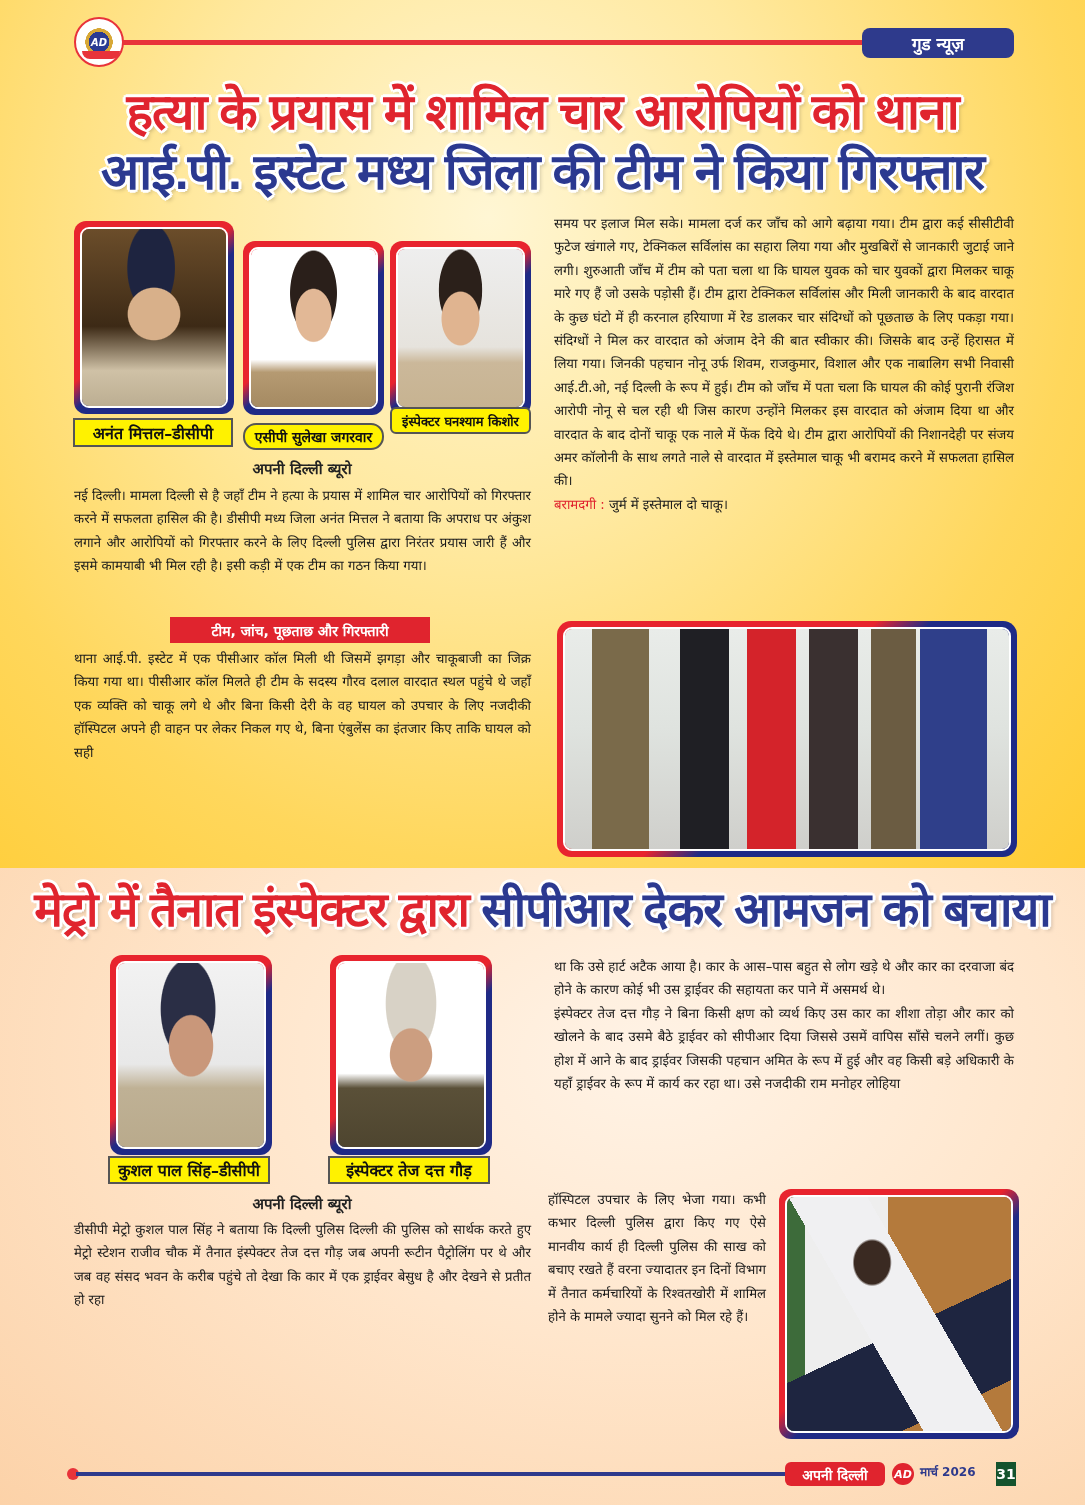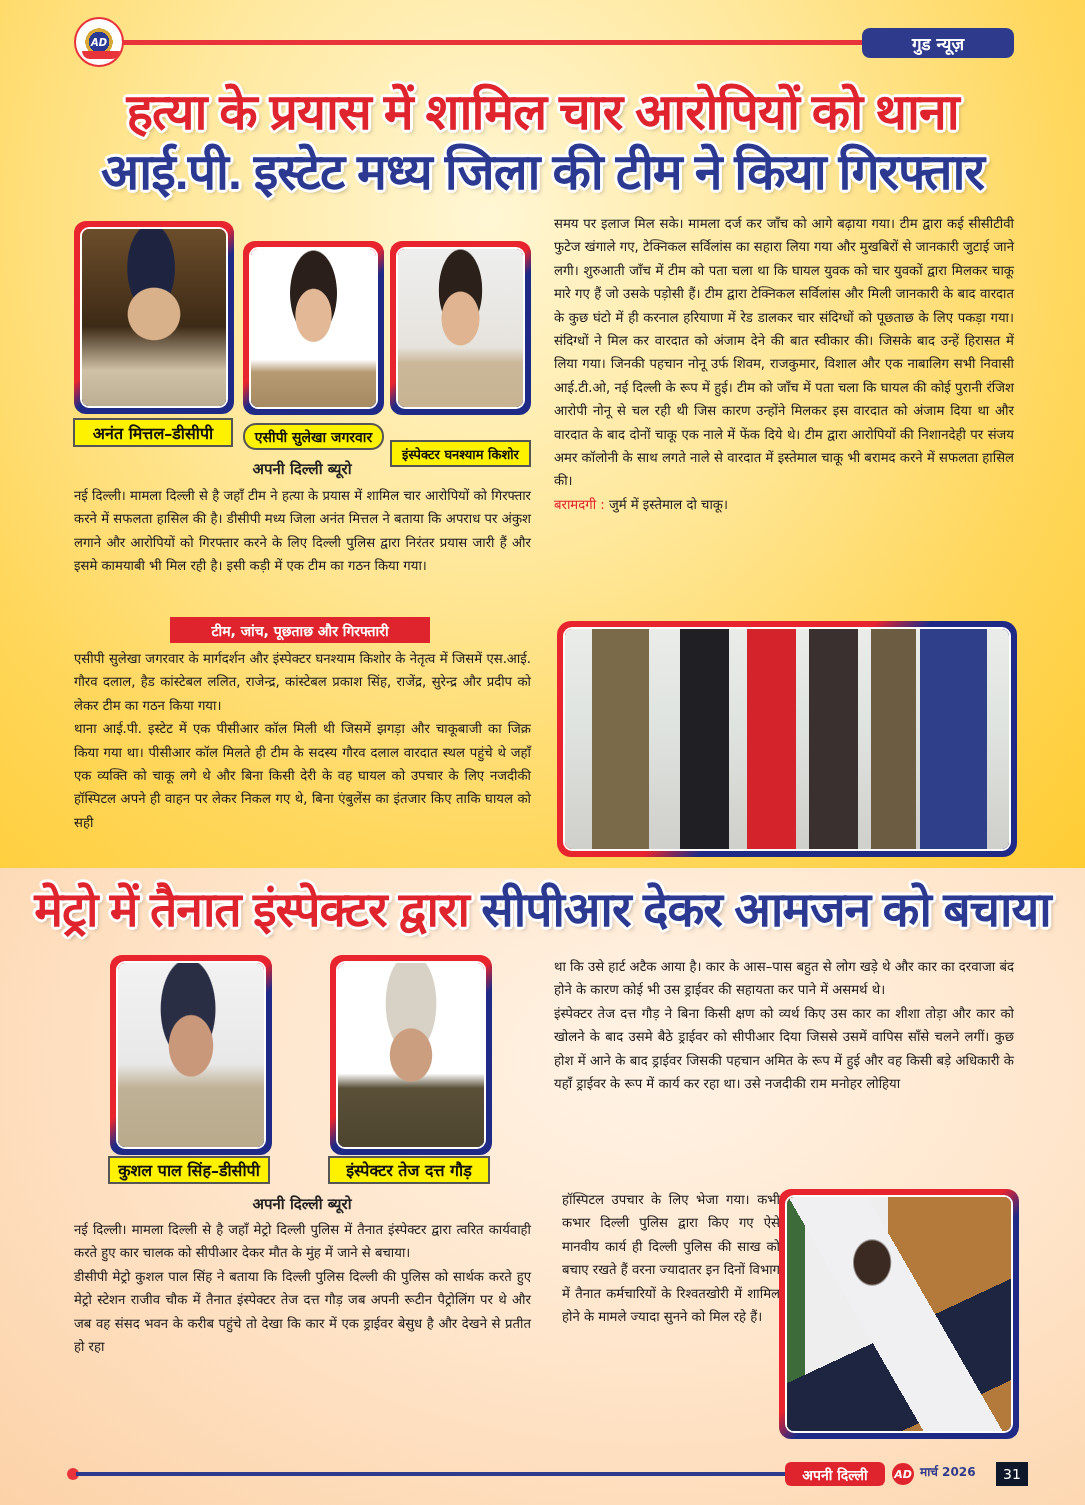--- a/index.html
+++ b/index.html
@@ -86,22 +86,22 @@
     position: absolute; left: 785px; top: 1462px; width: 100px; height: 24px; border-radius: 6px;
     background: #e0242e; color: #fff; font-weight: bold; font-size: 14px; display: flex; align-items: center; justify-content: center;
   }
   .footer-logo {
     position: absolute; left: 892px; top: 1463px; width: 22px; height: 22px; border-radius: 50%;
     background: #e0242e; color: #fff; font-size: 11px; font-weight: bold; font-style: italic;
     display: flex; align-items: center; justify-content: center;
   }
   .footer-date { position: absolute; left: 920px; top: 1463px; font-weight: bold; font-size: 12px; color: #2e3a8c; }
   .footer-page {
-    position: absolute; left: 996px; top: 1462px; width: 32px; height: 24px; background: #0f172a; color: #fff;
-    font-weight: normal; font-size: 14px; display: flex; align-items: center; justify-content: center;
+    position: absolute; left: 996px; top: 1462px; width: 20px; height: 24px; background: #14532d; color: #fff;
+    font-weight: bold; font-size: 14px; display: flex; align-items: center; justify-content: center;
   }
 </style>
 </head>
 <body>
 
 <div class="page">
   <div class="top-section"></div>
   <div class="bottom-section"></div>
 
   <div class="logo">
@@ -126,32 +126,31 @@
       <div class="photo" style="background: radial-gradient(ellipse at 50% 42%, #e2b896 0 20%, transparent 21%), radial-gradient(ellipse at 50% 28%, #2a1f1a 0 26%, transparent 27%), linear-gradient(180deg, #fff 0%, #fff 70%, #b59a72 78%, #a58a62 100%);"></div>
     </div>
   </div>
   <div class="caption" style="left:243px; top:423px; width:141px; height:27px; font-size:14px;border-radius:13px;">एसीपी सुलेखा जगरवार</div>
 
   <div class="frame" style="left:390px; top:241px; width:141px; height:174px;">
     <div class="inner">
       <div class="photo" style="background: radial-gradient(ellipse at 50% 44%, #e0b490 0 21%, transparent 22%), radial-gradient(ellipse at 50% 26%, #2b201a 0 24%, transparent 25%), linear-gradient(180deg, #eee 0%, #e6e3dd 62%, #cbb89a 72%, #c7b391 100%);"></div>
     </div>
   </div>
-  <div class="caption" style="left:390px; top:440px; width:141px; height:27px; font-size:13px;">इंस्पेक्टर घनश्याम किशोर</div>
+  <div class="caption" style="left:390px; top:407px; width:141px; height:27px; font-size:13px;border-radius:6px;">इंस्पेक्टर घनश्याम किशोर</div>
 
   <div class="byline" style="left:74px; top:458px; width:456px;">अपनी दिल्ली ब्यूरो</div>
 
   <div class="body-text" style="left:74px; top:484px; width:457px;">
     <p>नई दिल्ली। मामला दिल्ली से है जहाँ टीम ने हत्या के प्रयास में शामिल चार आरोपियों को गिरफ्तार करने में सफलता हासिल की है। डीसीपी मध्य जिला अनंत मित्तल ने बताया कि अपराध पर अंकुश लगाने और आरोपियों को गिरफ्तार करने के लिए दिल्ली पुलिस द्वारा निरंतर प्रयास जारी हैं और इसमे कामयाबी भी मिल रही है। इसी कड़ी में एक टीम का गठन किया गया।</p>
   </div>
 
   <div class="subhead" style="left:170px; top:617px; width:260px; height:26px;">टीम, जांच, पूछताछ और गिरफ्तारी</div>
 
   <div class="body-text" style="left:74px; top:647px; width:457px;">
-    <p>एसीपी सुलेखा जगरवार के मार्गदर्शन और इंस्पेक्टर घनश्याम किशोर के नेतृत्व में जिसमें एस.आई. गौरव दलाल, हैड कांस्टेबल ललित, राजेन्द्र, कांस्टेबल प्रकाश सिंह, राजेंद्र, सुरेन्द्र और प्रदीप को लेकर टीम का गठन किया गया।</p>
     <p>थाना आई.पी. इस्टेट में एक पीसीआर कॉल मिली थी जिसमें झगड़ा और चाकूबाजी का जिक्र किया गया था। पीसीआर कॉल मिलते ही टीम के सदस्य गौरव दलाल वारदात स्थल पहुंचे थे जहाँ एक व्यक्ति को चाकू लगे थे और बिना किसी देरी के वह घायल को उपचार के लिए नजदीकी हॉस्पिटल अपने ही वाहन पर लेकर निकल गए थे, बिना एंबुलेंस का इंतजार किए ताकि घायल को सही</p>
   </div>
 
   <div class="body-text" style="left:554px; top:212px; width:460px;">
     <p>समय पर इलाज मिल सके। मामला दर्ज कर जाँच को आगे बढ़ाया गया। टीम द्वारा कई सीसीटीवी फुटेज खंगाले गए, टेक्निकल सर्विलांस का सहारा लिया गया और मुखबिरों से जानकारी जुटाई जाने लगी। शुरुआती जाँच में टीम को पता चला था कि घायल युवक को चार युवकों द्वारा मिलकर चाकू मारे गए हैं जो उसके पड़ोसी हैं। टीम द्वारा टेक्निकल सर्विलांस और मिली जानकारी के बाद वारदात के कुछ घंटो में ही करनाल हरियाणा में रेड डालकर चार संदिग्धों को पूछताछ के लिए पकड़ा गया। संदिग्धों ने मिल कर वारदात को अंजाम देने की बात स्वीकार की। जिसके बाद उन्हें हिरासत में लिया गया। जिनकी पहचान नोनू उर्फ शिवम, राजकुमार, विशाल और एक नाबालिग सभी निवासी आई.टी.ओ, नई दिल्ली के रूप में हुई। टीम को जाँच में पता चला कि घायल की कोई पुरानी रंजिश आरोपी नोनू से चल रही थी जिस कारण उन्होंने मिलकर इस वारदात को अंजाम दिया था और वारदात के बाद दोनों चाकू एक नाले में फेंक दिये थे। टीम द्वारा आरोपियों की निशानदेही पर संजय अमर कॉलोनी के साथ लगते नाले से वारदात में इस्तेमाल चाकू भी बरामद करने में सफलता हासिल की।</p>
     <p><span class="red-label">बरामदगी :</span><span> जुर्म में इस्तेमाल दो चाकू।</span></p>
   </div>
 
   <div class="frame" style="left:557px; top:621px; width:460px; height:236px; border-radius:14px;">
     <div class="inner">
@@ -175,30 +174,29 @@
   <div class="frame" style="left:330px; top:955px; width:162px; height:200px;">
     <div class="inner">
       <div class="photo" style="background: radial-gradient(ellipse at 50% 50%, #cc9e80 0 20%, transparent 21%), radial-gradient(ellipse at 50% 22%, #d8d2c6 0 24%, transparent 25%), linear-gradient(180deg, #fff 0%, #fff 60%, #5a5038 68%, #4e452f 100%);"></div>
     </div>
   </div>
   <div class="caption" style="left:328px; top:1156px; width:162px; height:28px;">इंस्पेक्टर तेज दत्त गौड़</div>
 
   <div class="byline" style="left:74px; top:1193px; width:456px;">अपनी दिल्ली ब्यूरो</div>
 
   <div class="body-text" style="left:74px; top:1218px; width:457px;">
-    <p>नई दिल्ली। मामला दिल्ली से है जहाँ मेट्रो दिल्ली पुलिस में तैनात इंस्पेक्टर द्वारा त्वरित कार्यवाही करते हुए कार चालक को सीपीआर देकर मौत के मुंह में जाने से बचाया।</p>
     <p>डीसीपी मेट्रो कुशल पाल सिंह ने बताया कि दिल्ली पुलिस दिल्ली की पुलिस को सार्थक करते हुए मेट्रो स्टेशन राजीव चौक में तैनात इंस्पेक्टर तेज दत्त गौड़ जब अपनी रूटीन पैट्रोलिंग पर थे और जब वह संसद भवन के करीब पहुंचे तो देखा कि कार में एक ड्राईवर बेसुध है और देखने से प्रतीत हो रहा</p>
   </div>
 
   <div class="body-text" style="left:554px; top:955px; width:460px;">
     <p>था कि उसे हार्ट अटैक आया है। कार के आस–पास बहुत से लोग खड़े थे और कार का दरवाजा बंद होने के कारण कोई भी उस ड्राईवर की सहायता कर पाने में असमर्थ थे।</p>
     <p>इंस्पेक्टर तेज दत्त गौड़ ने बिना किसी क्षण को व्यर्थ किए उस कार का शीशा तोड़ा और कार को खोलने के बाद उसमे बैठे ड्राईवर को सीपीआर दिया जिससे उसमें वापिस साँसे चलने लगीं। कुछ होश में आने के बाद ड्राईवर जिसकी पहचान अमित के रूप में हुई और वह किसी बड़े अधिकारी के यहाँ ड्राईवर के रूप में कार्य कर रहा था। उसे नजदीकी राम मनोहर लोहिया</p>
   </div>
 
-  <div class="body-text" style="left:562px; top:1188px; width:218px;">
+  <div class="body-text" style="left:548px; top:1188px; width:218px;">
     <p>हॉस्पिटल उपचार के लिए भेजा गया। कभी कभार दिल्ली पुलिस द्वारा किए गए ऐसे मानवीय कार्य ही दिल्ली पुलिस की साख को बचाए रखते हैं वरना ज्यादातर इन दिनों विभाग में तैनात कर्मचारियों के रिश्वतखोरी में शामिल होने के मामले ज्यादा सुनने को मिल रहे हैं।</p>
   </div>
 
   <div class="frame" style="left:779px; top:1189px; width:240px; height:250px;">
     <div class="inner">
       <div class="photo" style="background:
         radial-gradient(ellipse at 38% 28%, #3a2a22 0 9%, transparent 10%),
         linear-gradient(60deg, transparent 0 38%, #f0f0f2 38% 60%, transparent 60%),
         linear-gradient(155deg, transparent 0 55%, #1e2540 55% 85%, transparent 85%),
         linear-gradient(90deg, #3d6b3a 0 8%, #eee 8% 45%, #b47a3c 45% 100%);"></div>

